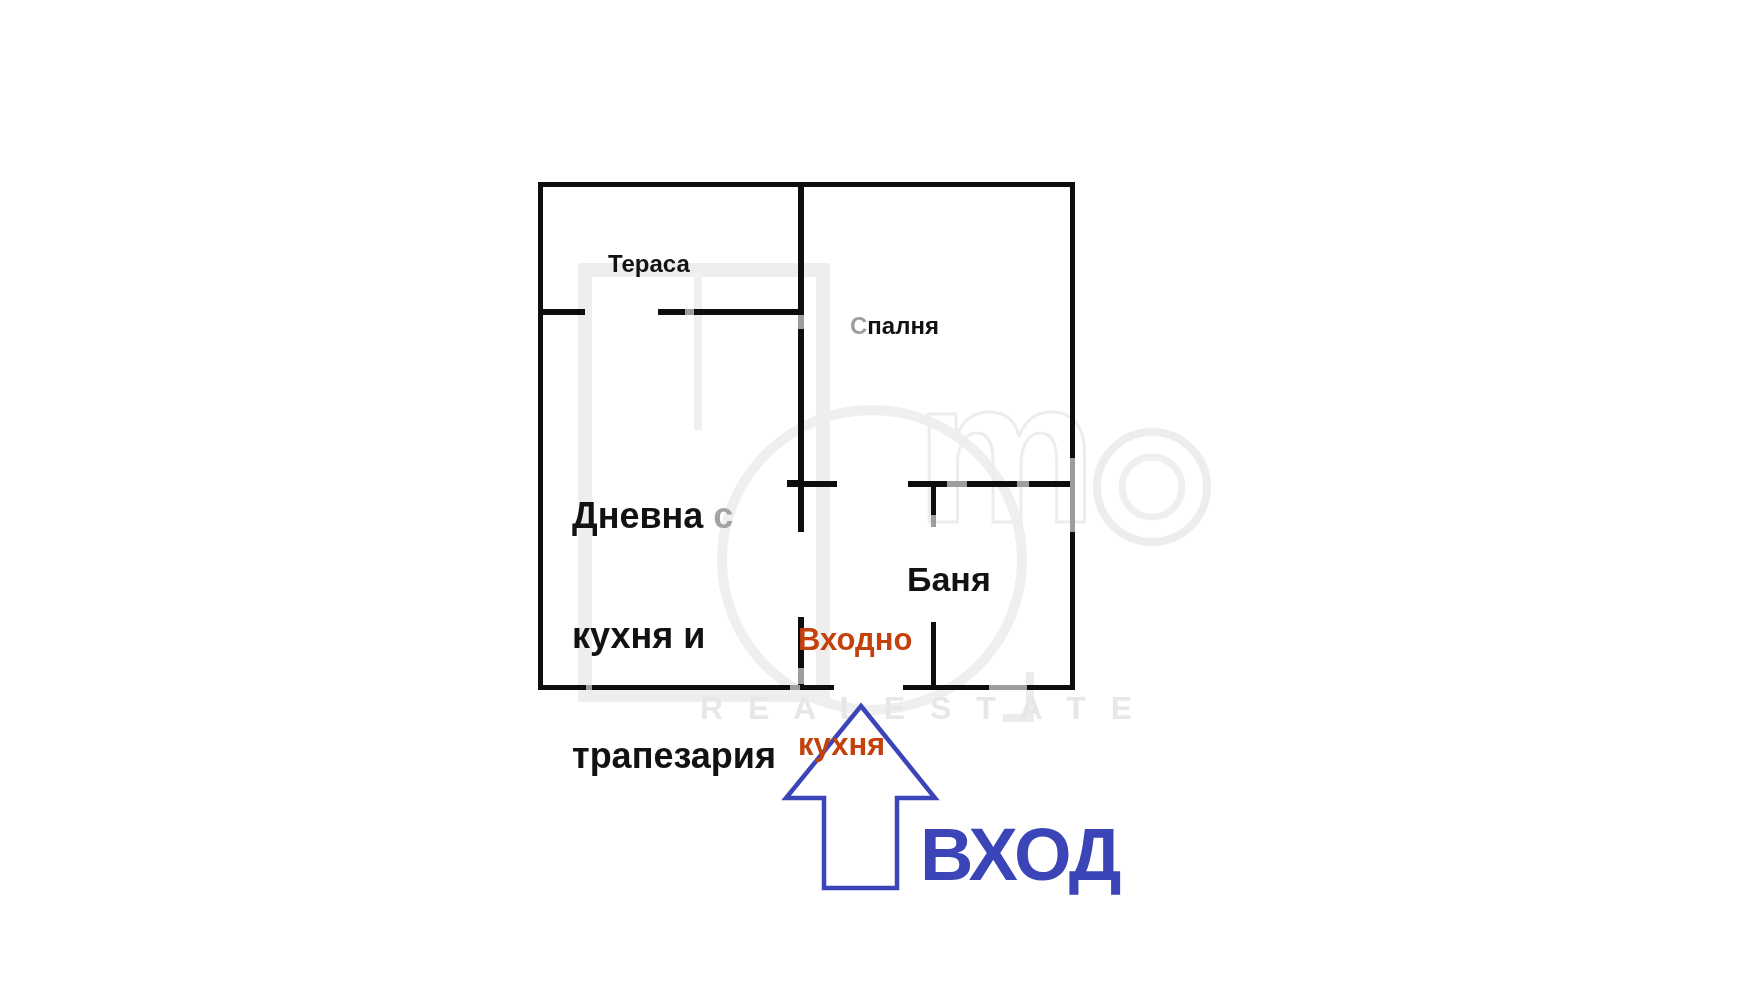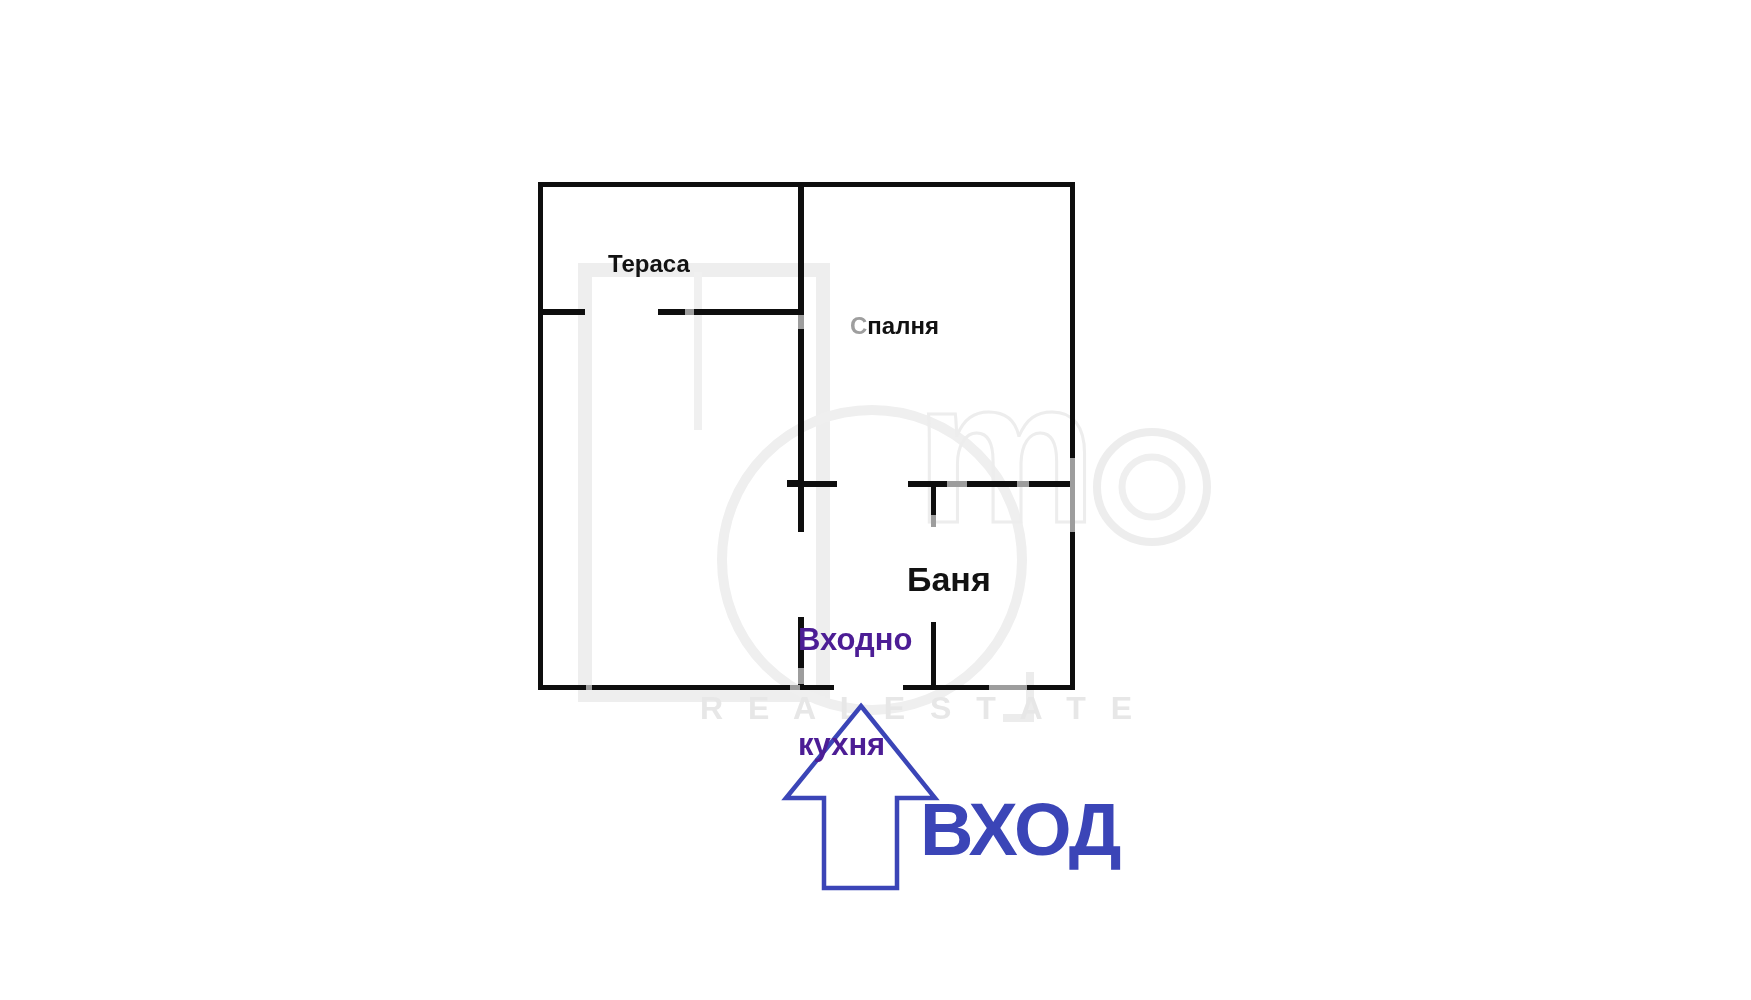--- a/index.html
+++ b/index.html
@@ -11,23 +11,23 @@
   #watermark-layer{z-index:0;}
   #arrow-layer{z-index:2;}
   .w{position:absolute;background:#0e0e0e;z-index:3;}
   .p{position:absolute;background:#9d9d9d;z-index:4;}
   .lbl{position:absolute;font-weight:bold;color:#121212;white-space:pre;z-index:5;}
   #terrace-label{left:608px;top:222px;font-size:24px;margin-top:28px;}
   #bedroom-label{left:850px;top:312px;font-size:24px;}
   #bedroom-label .dim{color:#9e9e9e;}
   #living-label{left:572px;top:416px;font-size:36px;line-height:40px;}
   #living-label .dim{color:#a3a3a3;}
-  #hall-label{left:798px;top:552px;font-size:31px;line-height:35px;color:#4c1d95;}
+  #hall-label{left:798px;top:552px;font-size:31px;line-height:35px;color:#c2410c;}
   #bath-label{left:907px;top:560px;font-size:34px;}
-  #entrance-label{left:920px;top:787px;font-size:74px;letter-spacing:-2px;color:#3b45b7;z-index:6;}
+  #entrance-label{left:920px;top:812px;font-size:74px;letter-spacing:-2px;color:#3b45b7;z-index:6;}
 </style>
 </head>
 <body>
 
 <div id="canvas">
 
   <svg id="watermark-layer" class="layer" width="1751" height="1000">
     <rect x="585" y="270" width="238" height="425" fill="none" stroke="#eeeeee" stroke-width="14"></rect>
     <line x1="698" y1="272" x2="698" y2="430" stroke="#f0f0f0" stroke-width="8"></line>
     <circle cx="872" cy="560" r="150" fill="none" stroke="#efefef" stroke-width="10"></circle>
@@ -66,20 +66,25 @@
   <div class="p" style="left:931px;top:515px;width:5px;height:12px;"></div>
   <div class="p" style="left:798px;top:668px;width:6px;height:16px;"></div>
   <div class="p" style="left:989px;top:685px;width:38px;height:5px;"></div>
   <div class="p" style="left:586px;top:685px;width:6px;height:5px;"></div>
   <div class="p" style="left:790px;top:685px;width:10px;height:5px;"></div>
 
   <div class="lbl" id="terrace-label">Тераса</div>
 
   <div class="lbl" id="bedroom-label"><span class="dim">С</span><span>палня</span></div>
 
+  <div class="lbl" id="living-label">
+    <div><span>Дневна </span><span class="dim">с</span></div>
+    <div>кухня и</div>
+    <div>трапезария</div>
+  </div>
 
   <div class="lbl" id="hall-label">
     <div>Входно</div>
     <div>кухня</div>
   </div>
 
   <div class="lbl" id="bath-label">Баня</div>
 
   <div class="lbl" id="entrance-label">ВХОД</div>
 

